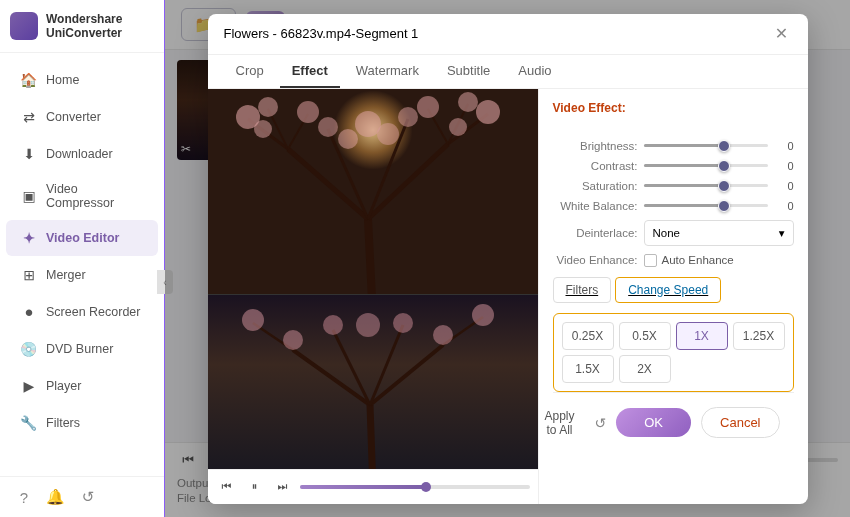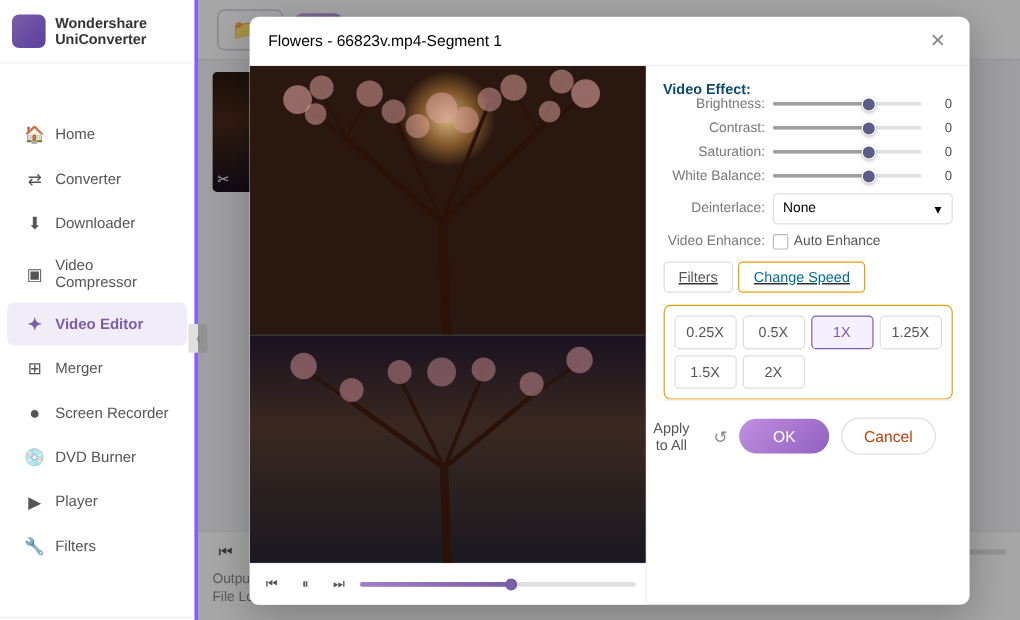--- a/index.html
+++ b/index.html
@@ -5,23 +5,22 @@
     * { box-sizing: border-box; margin: 0; padding: 0; }
     body { font-family: 'Segoe UI', Arial, sans-serif; background: #f0f0f5; width: 850px; height: 517px; overflow: hidden; display: flex; }
 
     
     .sidebar {
       width: 165px;
       background: #ffffff;
       height: 517px;
       display: flex;
       flex-direction: column;
-      border-right: 3px solid #8b5cf6;
+      border-right: 1px solid #8b5cf6;
       flex-shrink: 0;
-      gap: 32px;
     }
     .sidebar-header {
       display: flex;
       align-items: center;
       padding: 12px 10px;
       border-bottom: 1px solid #f0f0f0;
     }
     .sidebar-logo {
       width: 28px; height: 28px;
       background: linear-gradient(135deg, #7b5ea7, #5b3fa0);
@@ -318,22 +317,22 @@
     
     .modal-right {
       flex: 1;
       padding: 12px 14px;
       overflow-y: auto;
       border-left: 1px solid #eee;
     }
     .section-title {
       font-size: 12px;
       font-weight: 600;
-      color: #0c4a6e;
-      margin-bottom: 0;
+      color: #c2410c;
+      margin-bottom: 25px;
     }
     .effect-row {
       display: flex;
       align-items: center;
       margin-bottom: 8px;
       gap: 6px;
     }
     .effect-label {
       font-size: 11.5px;
       color: #777;
@@ -619,20 +618,27 @@
   </div>
 
   <div class="modal-overlay">
     <div class="modal">
 
       <div class="modal-header">
         <span>Flowers - 66823v.mp4-Segment 1</span>
         <div class="modal-close">✕</div>
       </div>
 
+      <div class="modal-tabs">
+        <div class="modal-tab">Crop</div>
+        <div class="modal-tab active">Effect</div>
+        <div class="modal-tab">Watermark</div>
+        <div class="modal-tab">Subtitle</div>
+        <div class="modal-tab">Audio</div>
+      </div>
 
       <div class="modal-body">
 
         <div class="modal-video-section">
 
           <div class="modal-video">
             <div class="flowers-bg">
               <div class="sun-glow"></div>
 
               <svg width="330" height="230" style="position:absolute;top:0;left:0;">

